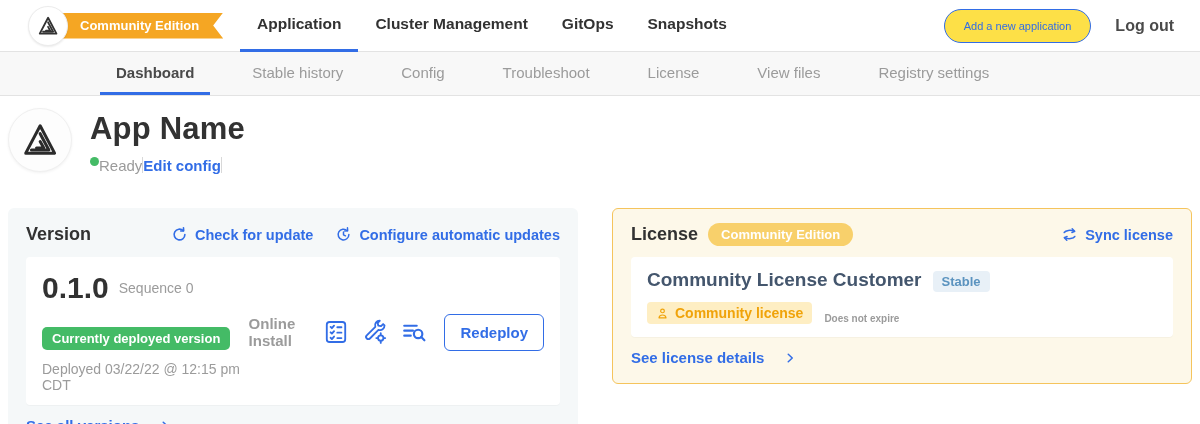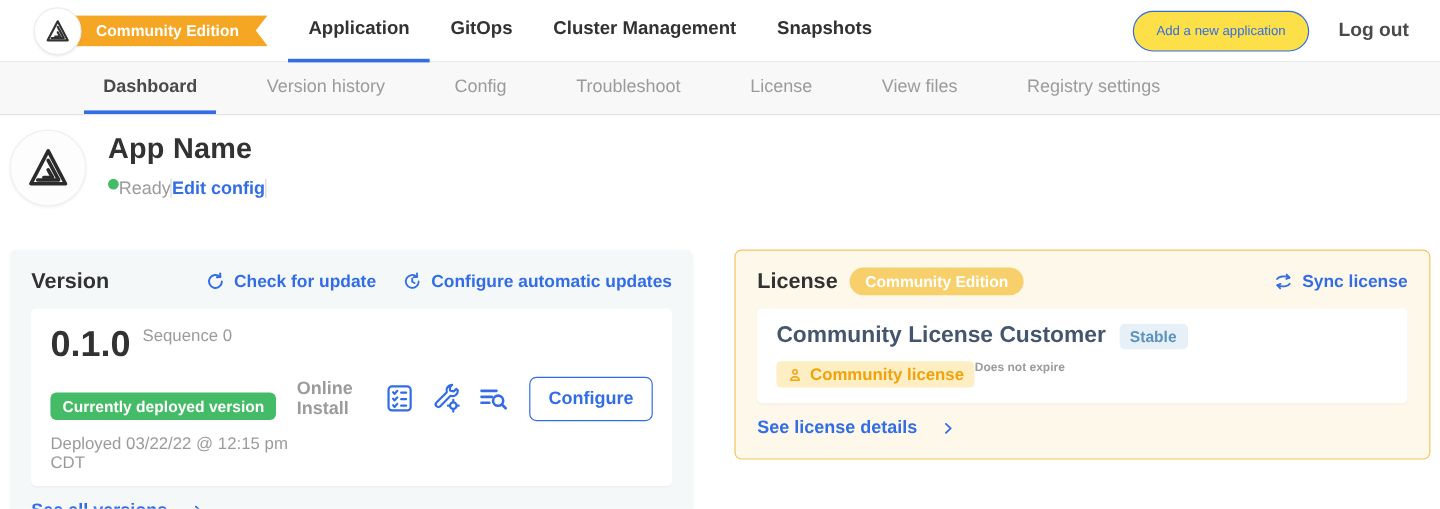--- a/index.html
+++ b/index.html
@@ -25,48 +25,48 @@
   .top-tabs{display:flex;height:52px;margin-left:24px}
   .top-tab{display:flex;align-items:center;height:100%;padding:0 17px;font-size:15.5px;font-weight:600;
     color:var(--dark-text);border-bottom:3px solid transparent}
   .top-tab.active{border-bottom-color:var(--accent-blue)}
   .top-spacer{flex:1}
   .add-app-btn{height:34px;padding:0 19px;border:1.5px solid var(--accent-blue);border-radius:17px;background:#fde047;
     color:var(--accent-blue);font-size:11px;font-weight:400;font-family:inherit;cursor:pointer;margin-right:24px;white-space:nowrap}
   .logout{font-size:16px;font-weight:600;color:#4a4a4a}
 
   
-  .sub-nav{height:44px;background:var(--subnav-bg);border-bottom:1px solid var(--hairline);display:flex;padding-left:70px}
+  .sub-nav{height:44px;background:var(--subnav-bg);border-bottom:1px solid var(--hairline);display:flex;padding-left:100px}
   .sub-item{display:flex;align-items:center;height:100%;padding:0 16px;margin-right:26px;font-size:15px;font-weight:500;
     color:var(--muted-text);border-bottom:3px solid transparent;cursor:pointer}
   .sub-item.active{color:#4a4a4a;font-weight:600;border-bottom-color:var(--accent-blue)}
 
   
   .app-header{display:flex;gap:18px;padding:12px 0 0 8px;height:104px}
   .app-logo-circle{width:64px;height:64px;border-radius:50%;background:#fdfdfd;border:1px solid #f0f0f0;
     box-shadow:0 1px 3px rgba(0,0,0,.06);display:flex;align-items:center;justify-content:center;color:#2b2b2b;flex:0 0 auto}
-  .app-title{font-size:24px;font-weight:700;color:var(--dark-text);letter-spacing:.2px;margin:3px 0 10px}
+  .app-title{font-size:31px;font-weight:700;color:var(--dark-text);letter-spacing:.2px;margin:3px 0 10px}
   .status-row{display:flex;align-items:flex-start;font-size:15px}
   .status-dot{width:9px;height:9px;border-radius:50%;background:var(--success-green)}
   .status-text{color:var(--muted-text);font-weight:500}
   .v-divider{width:1px;height:16px;background:#d8d8d8}
   .edit-config{color:var(--accent-blue);font-weight:600}
 
   
   .cards{display:flex;gap:34px;padding:8px 8px 0 8px;align-items:flex-start}
   .card-h2{font-size:18px;font-weight:700;color:var(--dark-text)}
   .icon-link{display:flex;align-items:center;gap:7px;color:var(--accent-blue);font-size:14.5px;font-weight:600;white-space:nowrap}
   .see-link{display:inline-flex;align-items:center;gap:20px;color:var(--accent-blue);font-size:15px;font-weight:600;margin-top:12px}
 
   .version-card{flex:0 0 570px;background:var(--version-card-bg);border-radius:6px;padding:16px 18px 14px}
   .vc-head{display:flex;align-items:center}
   .vc-links{margin-left:auto;display:flex;gap:22px}
   .vc-inner{background:#fff;border-radius:4px;margin-top:12px;padding:14px 16px 12px;display:flex;box-shadow:0 1px 1px rgba(0,0,0,.03)}
   .vc-left{display:flex;flex-direction:column}
-  .ver-row{display:flex;align-items:flex-start;gap:10px}
+  .ver-row{display:flex;align-items:center;gap:10px}
   .ver-num{font-size:30px;font-weight:700;color:var(--dark-text)}
   .ver-seq{font-size:14px;color:var(--muted-text);font-weight:500}
   .deployed-badge{display:inline-block;margin-top:22px;background:var(--success-green);color:#fff;font-size:13px;
     font-weight:700;padding:4px 10px;border-radius:5px;width:max-content}
   .deployed-at{margin-top:11px;font-size:14px;color:var(--muted-text);font-weight:500}
   .vc-right{margin-left:auto;display:flex;align-items:center;gap:13px;align-self:center}
   .install-type{font-size:15px;font-weight:700;color:var(--muted-text);margin-right:2px}
   .vc-icon{color:var(--accent-blue);display:flex;cursor:pointer}
   .redeploy-btn{border:1.5px solid var(--accent-blue);border-radius:6px;background:#fff;color:var(--accent-blue);
     font-size:15px;font-weight:700;font-family:inherit;padding:9px 15px;cursor:pointer;margin-left:4px}
@@ -74,21 +74,21 @@
   .license-card{flex:1;background:var(--license-bg);border:1px solid var(--license-border);border-radius:6px;padding:14px 18px 16px}
   .lc-head{display:flex;align-items:center}
   .edition-badge{margin-left:10px;background:var(--edition-badge-bg);color:#fff;font-size:13px;font-weight:700;
     padding:4px 13px;border-radius:12px}
   .lc-sync{margin-left:auto}
   .lc-inner{background:#fff;border-radius:4px;margin-top:11px;padding:12px 16px 13px;box-shadow:0 1px 1px rgba(0,0,0,.03)}
   .cust-row{display:flex;align-items:baseline;gap:11px}
   .cust-name{font-size:19px;font-weight:700;color:var(--customer-heading)}
   .stable-badge{background:var(--stable-badge-bg);color:var(--stable-badge-text);font-size:13px;font-weight:600;
     padding:3px 9px;border-radius:4px}
-  .type-row{display:flex;align-items:flex-start;gap:0;margin-top:10px}
+  .type-row{display:flex;align-items:flex-end;gap:12px;margin-top:10px}
   .community-badge{display:inline-flex;align-items:center;gap:6px;background:var(--community-badge-bg);
     color:var(--community-badge-text);font-size:14px;font-weight:700;padding:3px 9px;border-radius:4px}
   .expires{font-size:10px;font-weight:600;color:var(--muted-text)}
 
   svg{display:block}
 </style>
 </head>
 <body>
 
 <header class="top-bar">
@@ -102,34 +102,34 @@
           <path d="M12.1 3 L21.2 20.3 H3z"></path>
           <path d="M12.1 8 L17.6 18.3 H6.6"></path>
           <path d="M12.1 13 L14.4 17 H9.8"></path>
         </svg>
       </span>
     </div>
   </div>
 
   <nav class="top-tabs">
     <a class="top-tab active">Application</a>
+    <a class="top-tab">Cluster Management</a>
     <a class="top-tab">GitOps</a>
-    <a class="top-tab">Cluster Management</a>
     <a class="top-tab">Snapshots</a>
   </nav>
 
   <div class="top-spacer"></div>
 
   <button class="add-app-btn">Add a new application</button>
   <a class="logout">Log out</a>
 </header>
 
 <nav class="sub-nav">
   <a class="sub-item active">Dashboard</a>
-  <a class="sub-item">Version history</a>
+  <a class="sub-item">Stable history</a>
   <a class="sub-item">Config</a>
   <a class="sub-item">Troubleshoot</a>
   <a class="sub-item">License</a>
   <a class="sub-item">View files</a>
   <a class="sub-item">Registry settings</a>
 </nav>
 
 <section class="app-header">
   <div class="app-logo-circle">
     <span>
@@ -211,21 +211,21 @@
         </span>
         <span class="vc-icon">
           <svg width="26" height="26" viewBox="0 0 24 24" fill="none" stroke="currentColor" stroke-width="2" stroke-linecap="round" stroke-linejoin="round">
             <line x1="3" y1="6.2" x2="14.5" y2="6.2"></line>
             <line x1="3" y1="10.8" x2="11" y2="10.8"></line>
             <line x1="3" y1="15.4" x2="9" y2="15.4"></line>
             <circle cx="15.8" cy="13.8" r="3.9"></circle>
             <line x1="18.7" y1="16.7" x2="21.6" y2="19.6"></line>
           </svg>
         </span>
-        <button class="redeploy-btn">Configure</button>
+        <button class="redeploy-btn">Redeploy</button>
       </div>
     </div>
 
     <a class="see-link">
       <span>See all versions</span>
       <span>
         <svg width="12" height="12" viewBox="0 0 24 24" fill="none" stroke="currentColor" stroke-width="3" stroke-linecap="round" stroke-linejoin="round">
           <path d="M8.5 4.5l8 7.5-8 7.5"></path>
         </svg>
       </span>

